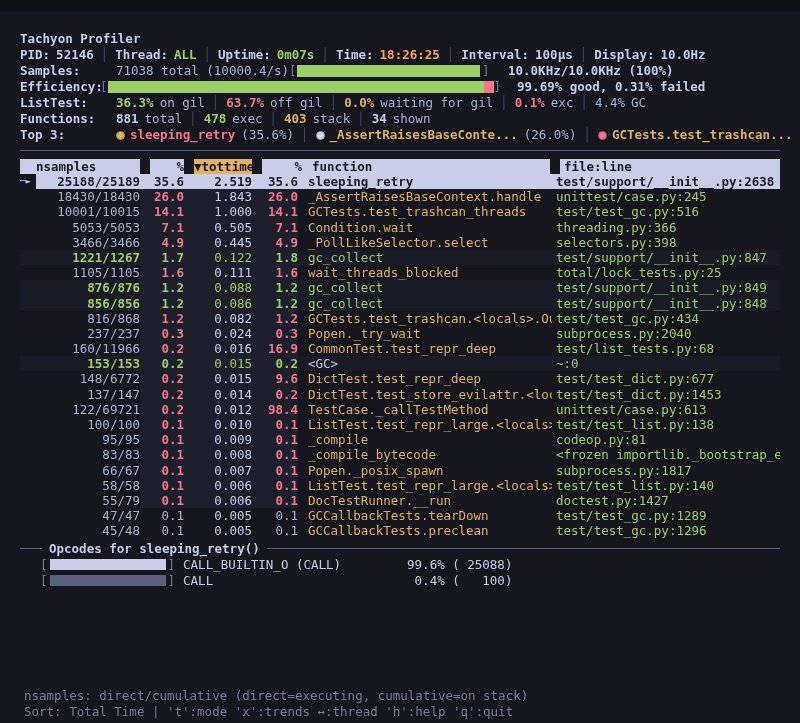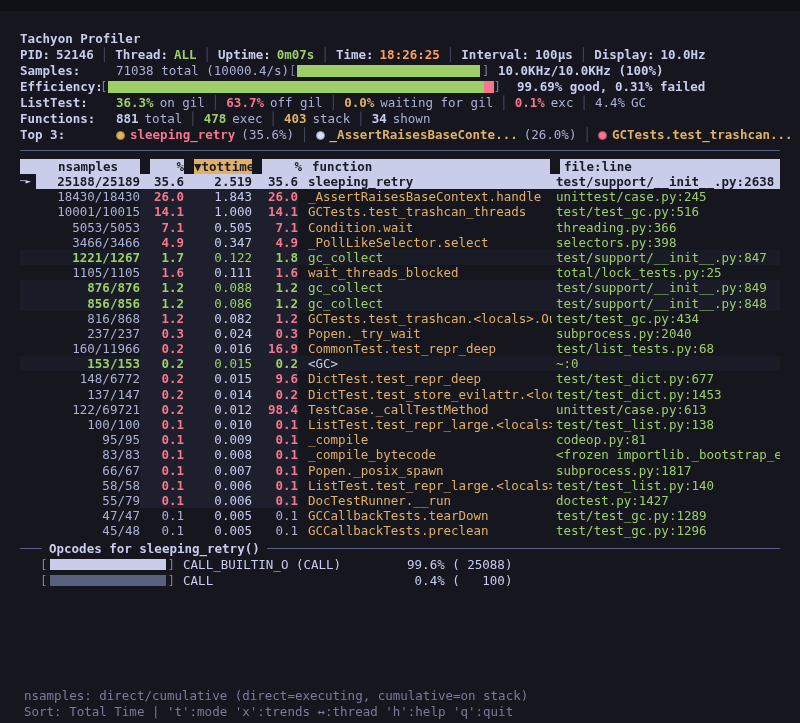--- a/index.html
+++ b/index.html
@@ -30,21 +30,21 @@
   .medal{display:inline-block;width:9px;height:9px;border-radius:50%;margin:0 5px 0 12px;flex:none}
   .medal.gold{background:#e0af68;border:1px solid #a97f3a}
   .medal.silver{background:#d8dcf0;border:1px solid #8d93b8}
   .medal.bronze{background:#f7768e;border:1px solid #b24f63}
   .rule{height:1px;background:var(--rule);margin-top:7px}
   
   .thead{display:flex;height:15px;line-height:15px;margin-top:8px;background:var(--lav);color:var(--dark);font-weight:bold}
   .thead .gap{width:10px;background:var(--bg);flex:none}
   .hc{flex:none;white-space:nowrap}
   .h-gut{width:16px}
-  .h-ns{width:104px;text-align:center}
+  .h-ns{width:104px;text-align:left}
   .h-p1{width:34px;text-align:right}
   .h-tot{width:58px;text-align:right;background:var(--yellow)}
   .h-p2{width:40px;text-align:right}
   .h-fn{width:248px;padding-left:10px;text-align:left}
   .h-file{flex:1;padding-left:4px;text-align:left}
   .trow{display:flex;height:15.2px;line-height:15.2px;align-items:center;white-space:nowrap}
   .trow span{flex:none;overflow:hidden}
   .gut{width:16px;color:var(--fg2);font-size:9px}
   .c-ns{width:104px;text-align:right;color:var(--fg)}
   .c-p1{width:44px;text-align:right;color:var(--pink);font-weight:bold}
@@ -103,21 +103,21 @@
     <span class="b">Display:</span>
     <span class="b sp6">10.0Hz</span>
   </div>
 
   <div class="line" style="position:relative">
     <span class="lab">Samples:</span>
     <span class="t sp12">71038 total (10000.4/s)</span>
     <span class="brk" style="position:absolute;left:269px">[</span>
     <span class="bar" style="position:absolute;left:277px;top:2px;width:183px;background:var(--green)"></span>
     <span class="brk" style="position:absolute;left:462px">]</span>
-    <span class="b" style="position:absolute;left:478px">10.0KHz/10.0KHz (100%)</span>
+    <span class="b" style="position:absolute;left:488px">10.0KHz/10.0KHz (100%)</span>
   </div>
 
   <div class="line">
     <span class="lab" style="width:80px">Efficiency:</span>
     <span class="brk">[</span>
     <span class="bar" style="width:376px;background:var(--green)"></span>
       <span class="bar" style="width:10px;background:var(--pink)"></span>
     <span class="brk">]</span>
     <span class="b" style="margin-left:16px">99.69% good, 0.31% failed</span>
   </div>
@@ -224,21 +224,21 @@
       <span class="c-tot num">0.505</span>
       <span class="c-p2 num">7.1</span>
       <span class="c-fn">Condition.wait</span>
       <span class="c-file">threading.py:366</span>
     </div>
 
     <div class="trow">
       <span class="gut"></span>
       <span class="c-ns">3466/3466</span>
       <span class="c-p1 num">4.9</span>
-      <span class="c-tot num">0.347</span>
+      <span class="c-tot num">0.445</span>
       <span class="c-p2 num">4.9</span>
       <span class="c-fn">_PollLikeSelector.select</span>
       <span class="c-file">selectors.py:398</span>
     </div>
 
     <div class="trow gc">
       <span class="gut"></span>
       <span class="c-ns">1221/1267</span>
       <span class="c-p1 num">1.7</span>
       <span class="c-tot num">0.122</span>

